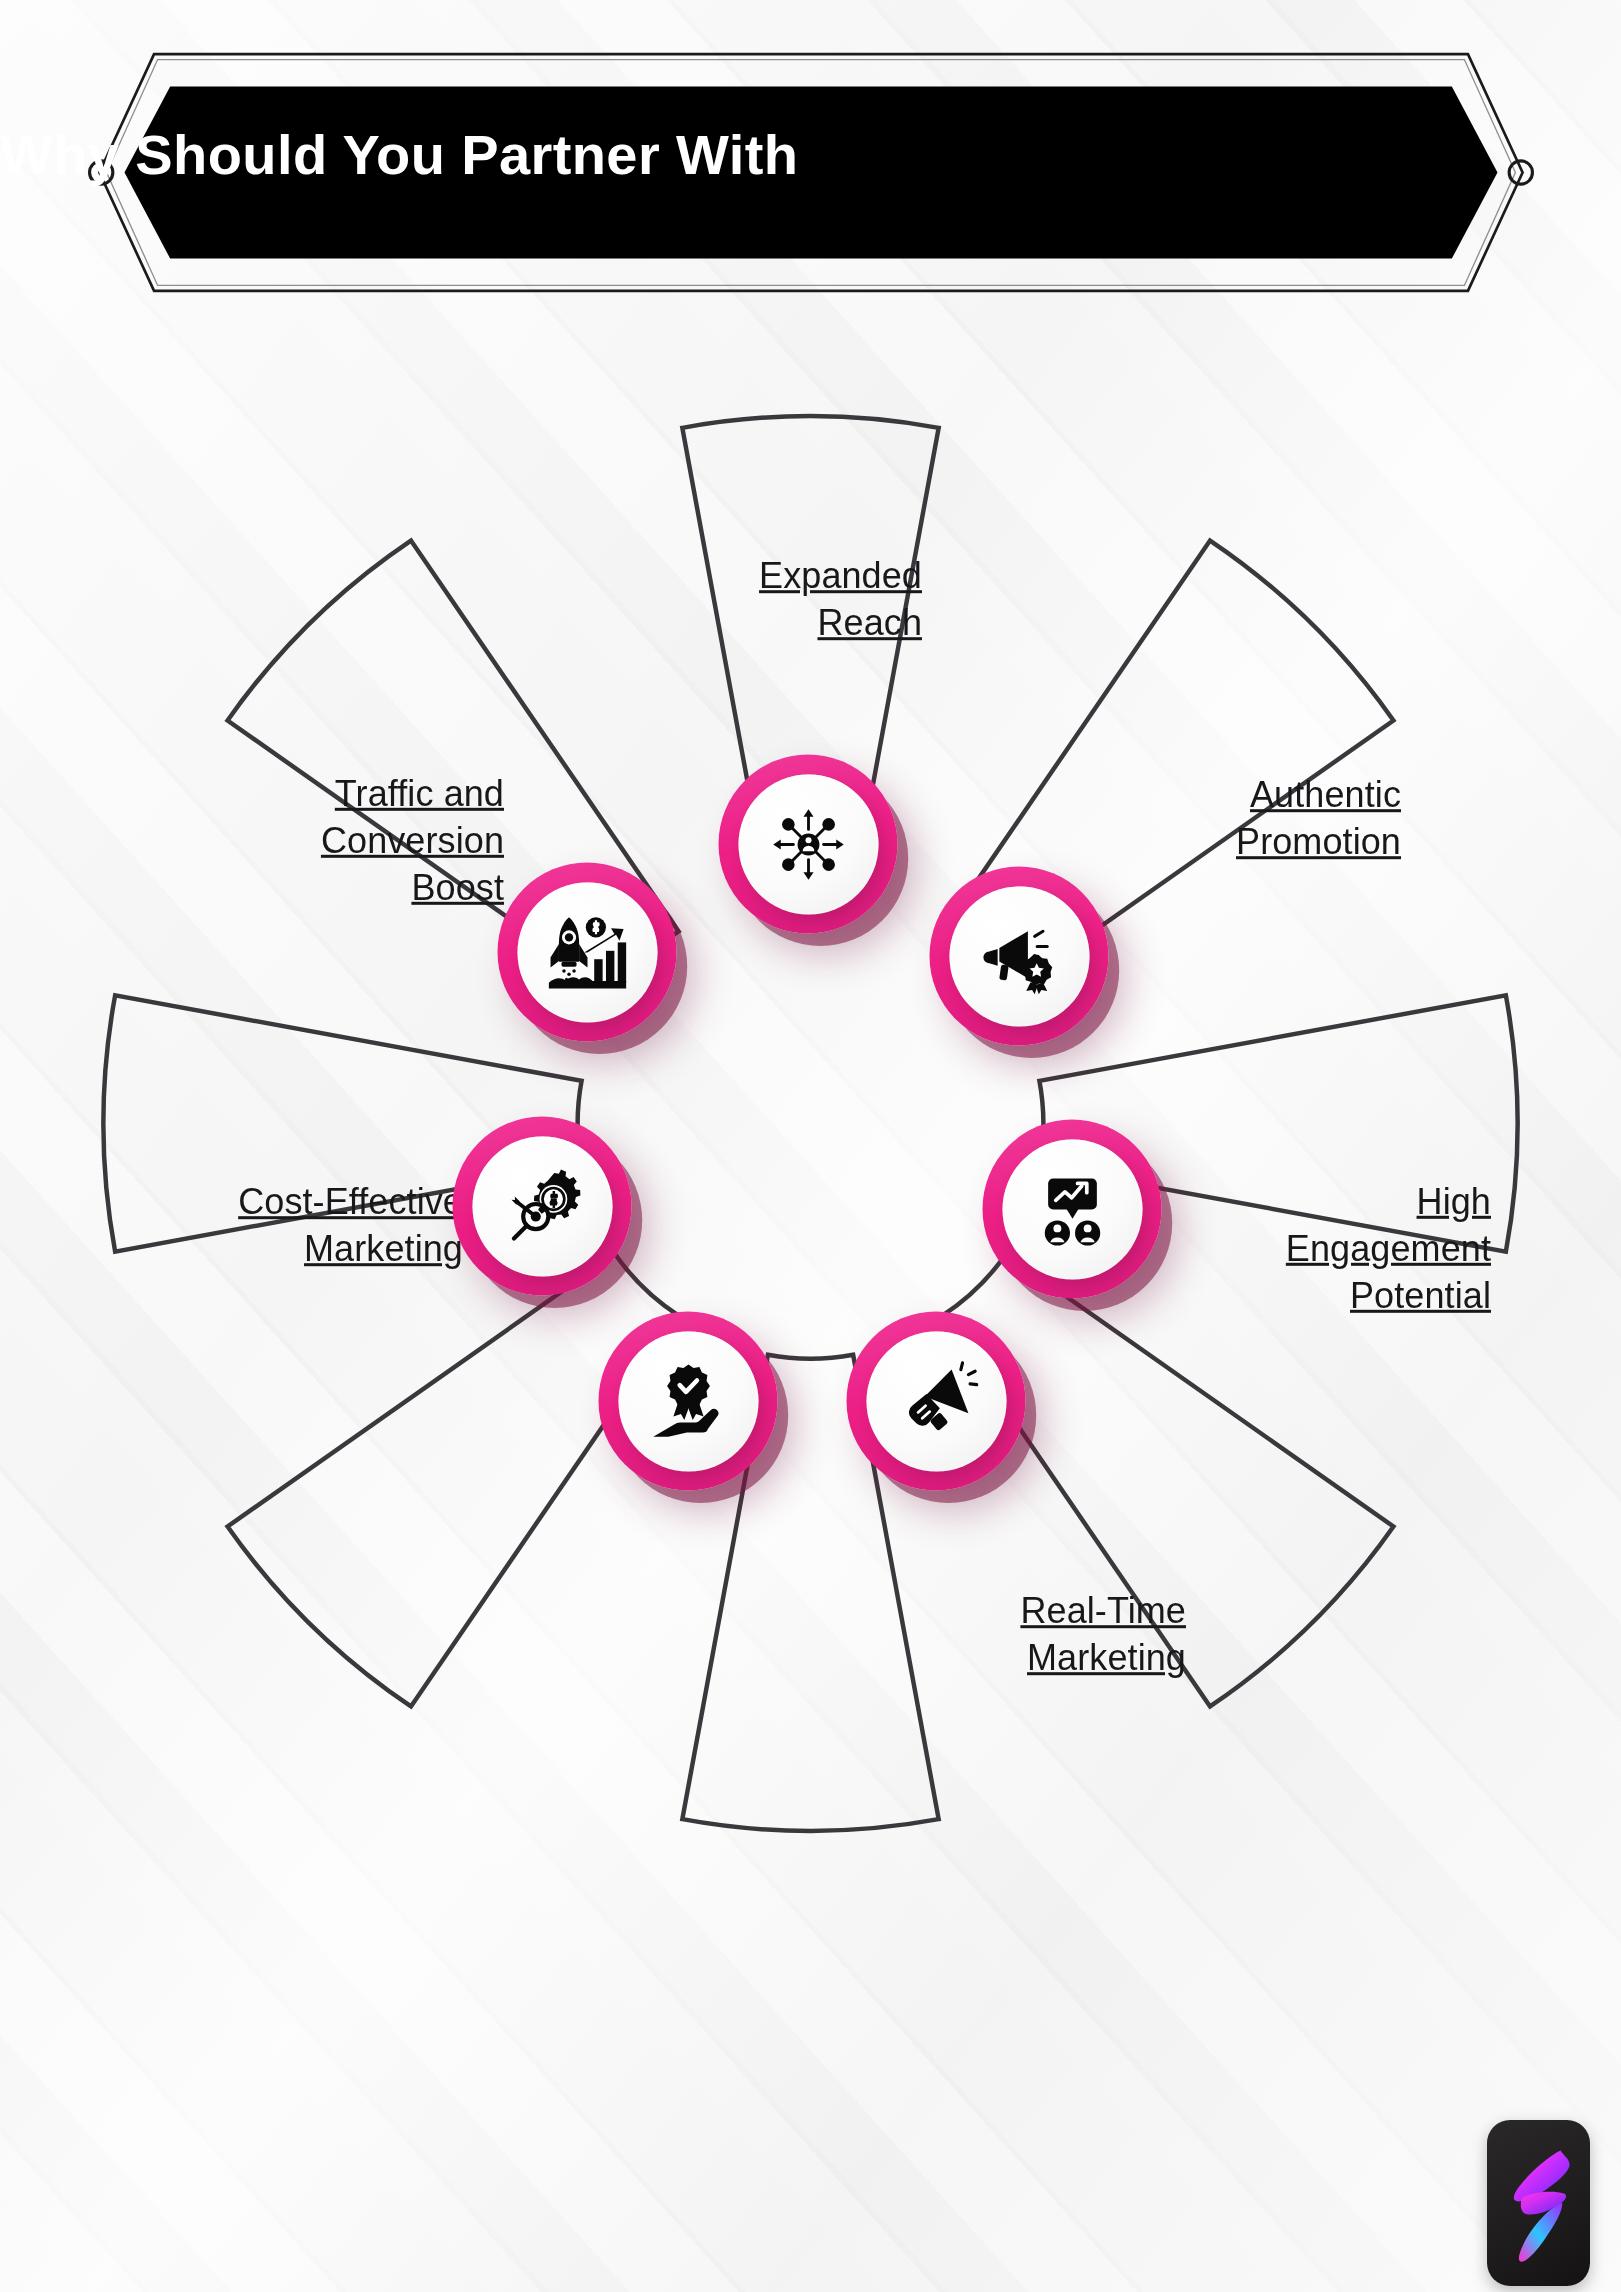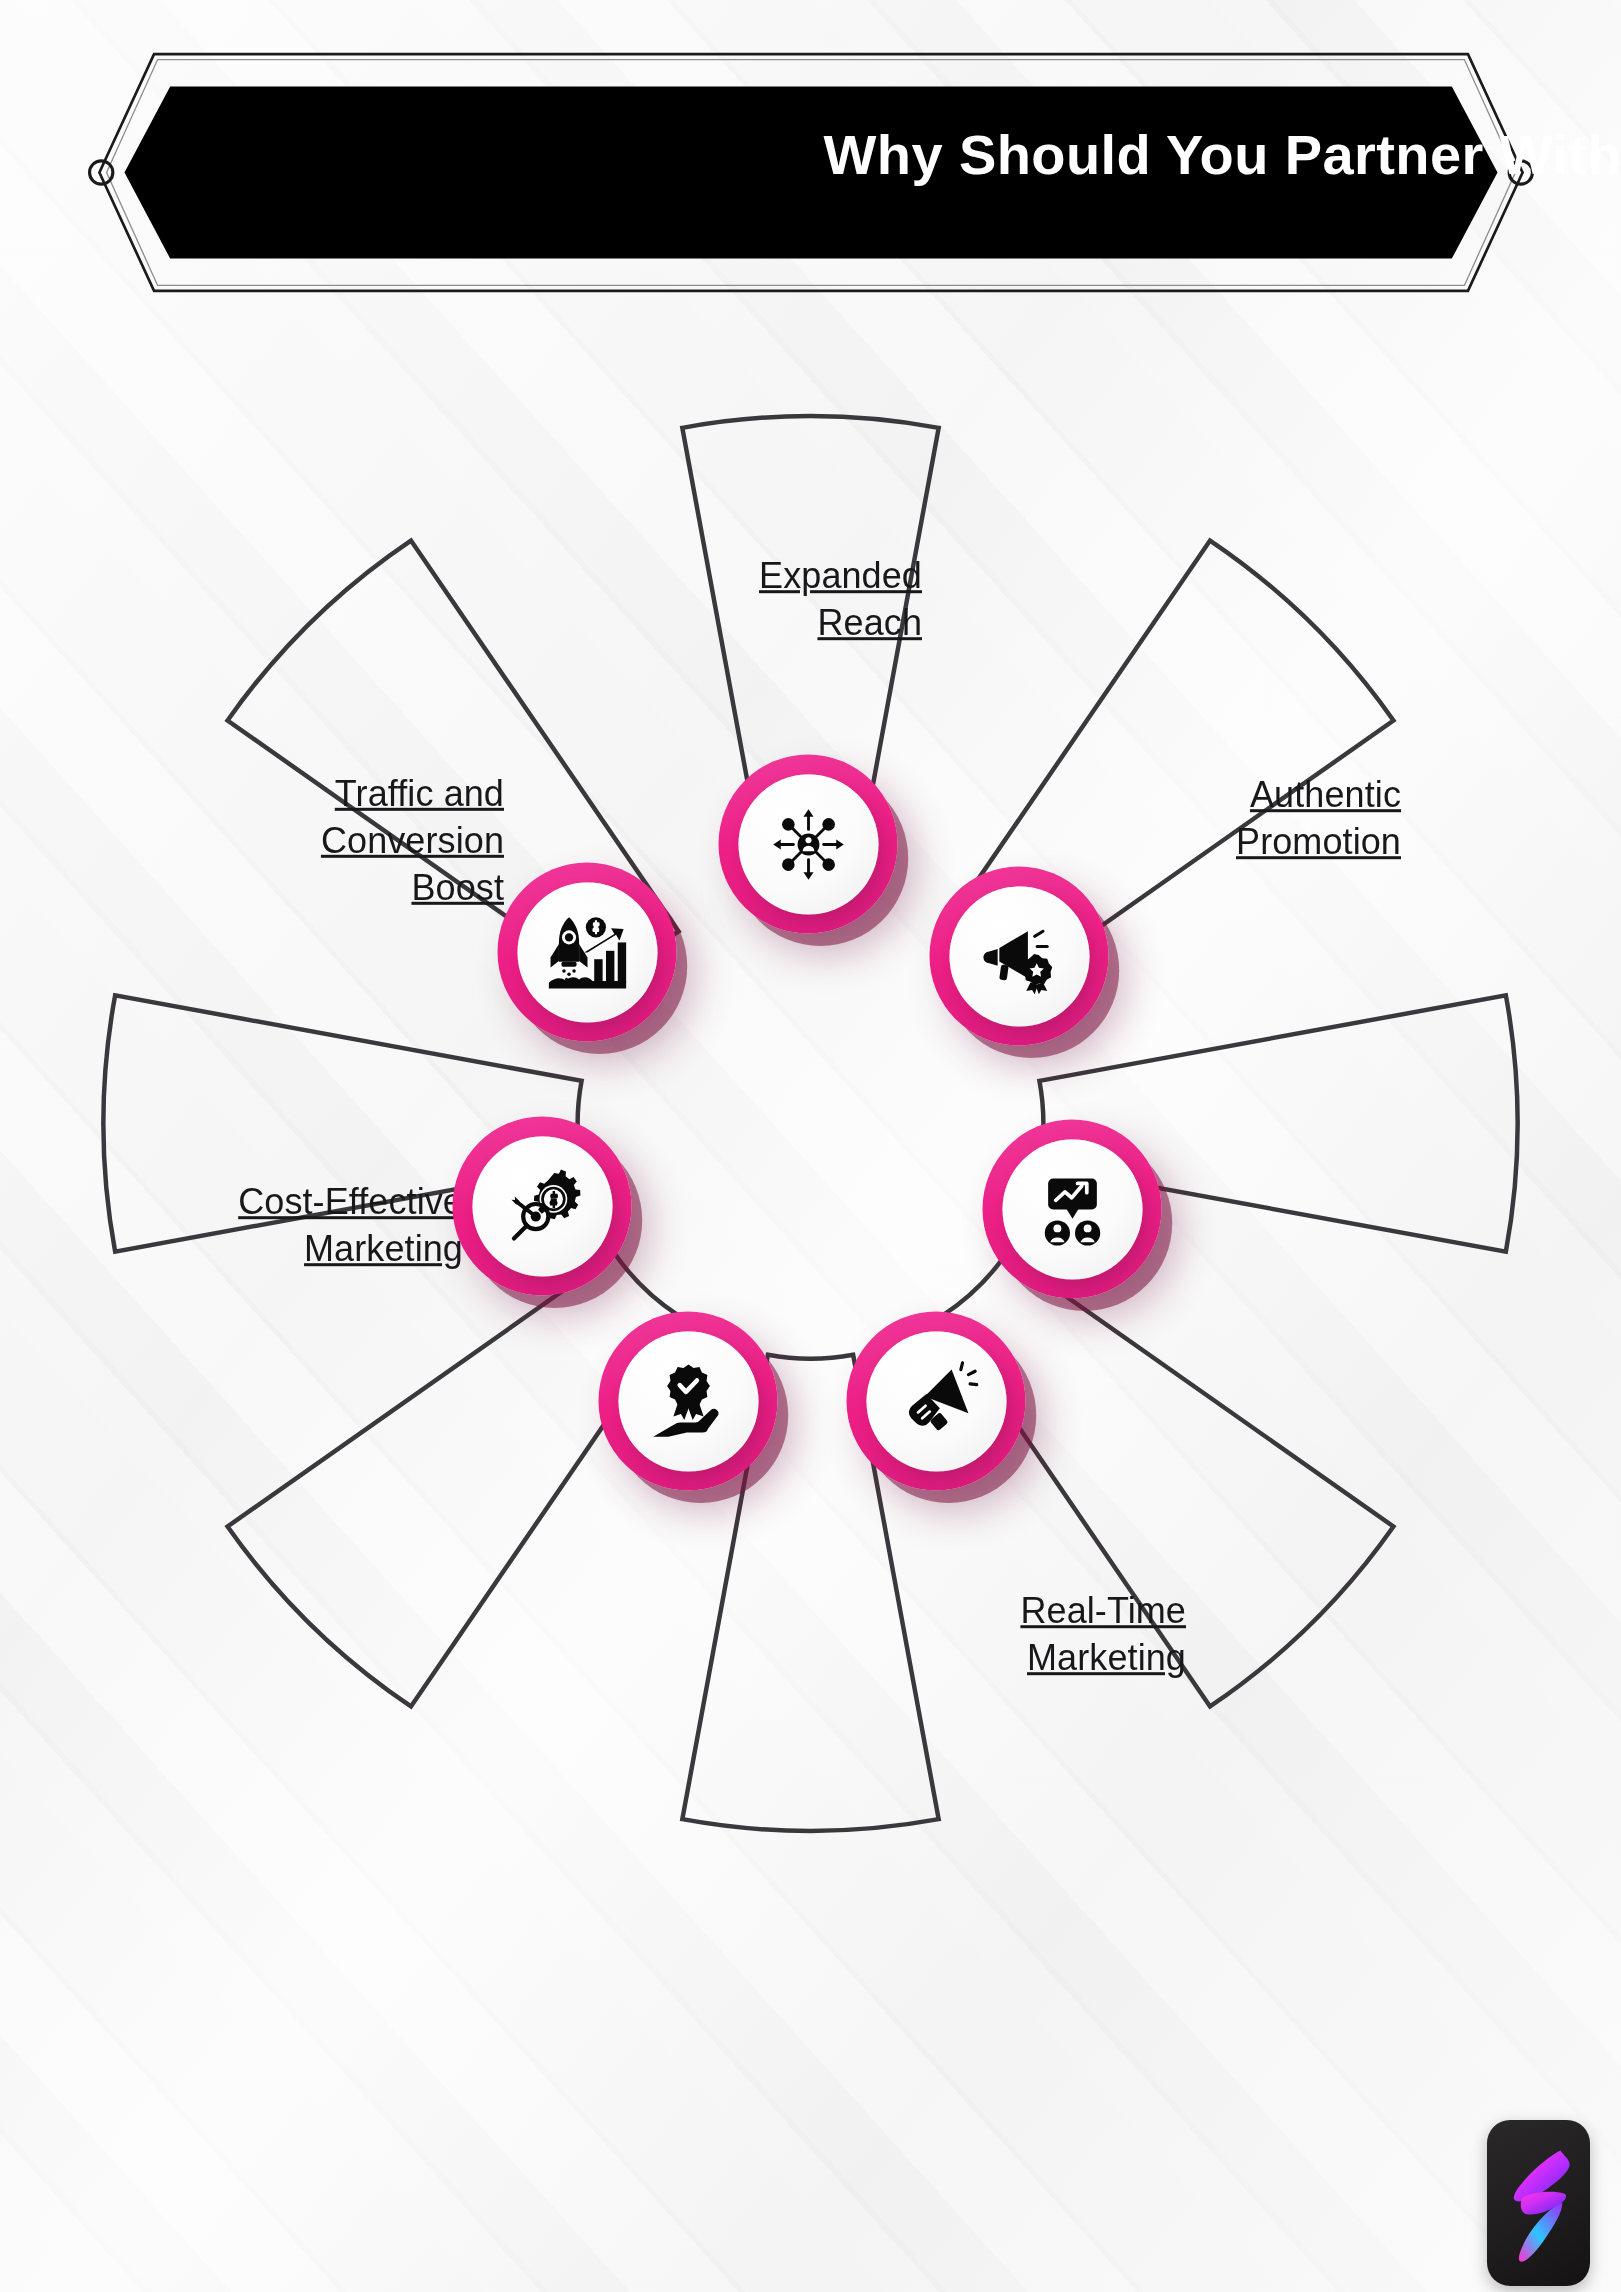--- a/index.html
+++ b/index.html
@@ -58,21 +58,21 @@
     left: 0; right: 0;
     top: 47px;
     height: 251px;
   }
   #header svg { display:block; width:100%; height:100%; }
 
   #header-text {
     position: absolute;
     left: 0; right: 0;
     top: 72px;
-    text-align: right;
+    text-align: left;
     color: #ffffff;
     font-weight: bold;
     font-size: 56px;
     line-height: 1.30;
     letter-spacing: 0.4px;
     pointer-events: none;
   }
   #header-text .l2 { display:block; }
 
   
@@ -188,20 +188,23 @@
       <path d="M 581.7 654.2 L 149.1 350.0 A 790 790 0 0 1 353.9 149.1 L 652.7 585.5 A 260 260 0 0 0 581.7 654.2 Z"></path>
     </g>
   </svg>
 
   <div class="seg-label" style="left:676px; top:193px; width:304px;">Expanded
 Reach</div>
 
   <div class="seg-label" style="left:1155px; top:412px; width:304px;">Authentic
 Promotion</div>
 
+  <div class="seg-label" style="left:1227px; top:842px; width:340px;">High
+Engagement
+Potential</div>
 
   <div class="seg-label" style="left:940px; top:1200px; width:304px;margin-top:28px;">Real-Time
 Marketing</div>
 
 
   <div class="seg-label" style="left:190px; top:819px; width:358px;">Cost-Effective
 Marketing</div>
 
   <div class="seg-label" style="left:262px; top:434px; width:296px;">Traffic and
 Conversion

